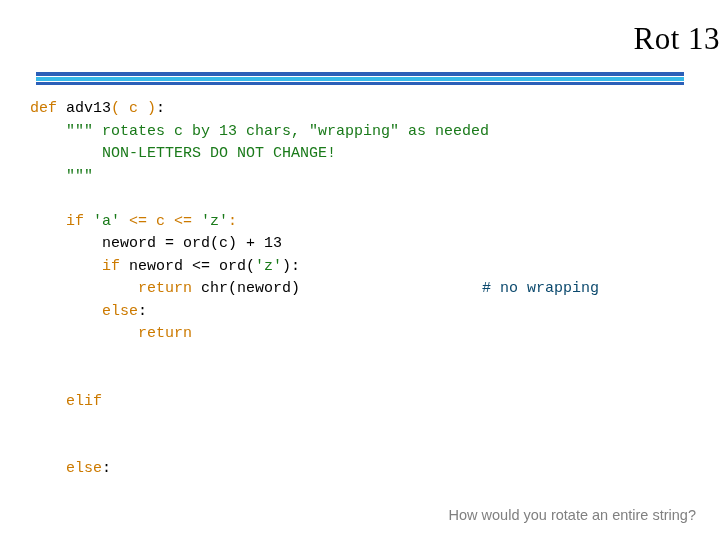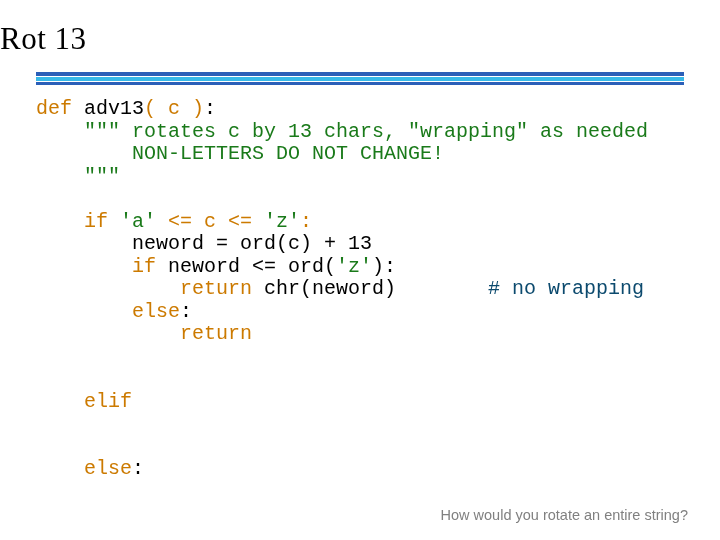--- a/index.html
+++ b/index.html
@@ -17,21 +17,21 @@
   .slide {
     position: relative;
     width: 720px;
     height: 540px;
   }
   .slide-title {
     position: absolute;
     top: 21px;
     left: 0;
     width: 720px;
-    text-align: left;
+    text-align: right;
     font-family: "Liberation Serif", serif;
     font-size: 31px;
     color: #000000;
     letter-spacing: 0.5px;
   }
   .rule {
     position: absolute;
     left: 36px;
     width: 648px;
   }
@@ -45,44 +45,44 @@
     height: 4px;
     background: #37b9e8;
   }
   .rule-3 {
     top: 82px;
     height: 3px;
     background: #2b5fb8;
   }
   .code {
     position: absolute;
-    left: 36px;
+    left: 30px;
     top: 98px;
     width: 660px;
     font-family: "Liberation Mono", "DejaVu Sans Mono", monospace;
-    font-size: 20px;
+    font-size: 15px;
     line-height: 22.5px;
     white-space: pre;
   }
   .code-line {
     position: relative;
     height: 22.5px;
   }
   .kw { color: #cc7a00; }
   .str { color: #1a7a1a; }
   .plain { color: #000000; }
   .comment-right {
     position: absolute;
     left: 452px;
     top: 0;
     color: #0c4a6e;
   }
   .footer-note {
     position: absolute;
-    right: 32px;
+    right: 24px;
     bottom: 17px;
     font-family: "Liberation Sans", sans-serif;
     font-size: 14.5px;
     color: #808080;
     margin-top: 42px;
   }
 </style>
 </head>
 <body>
 

